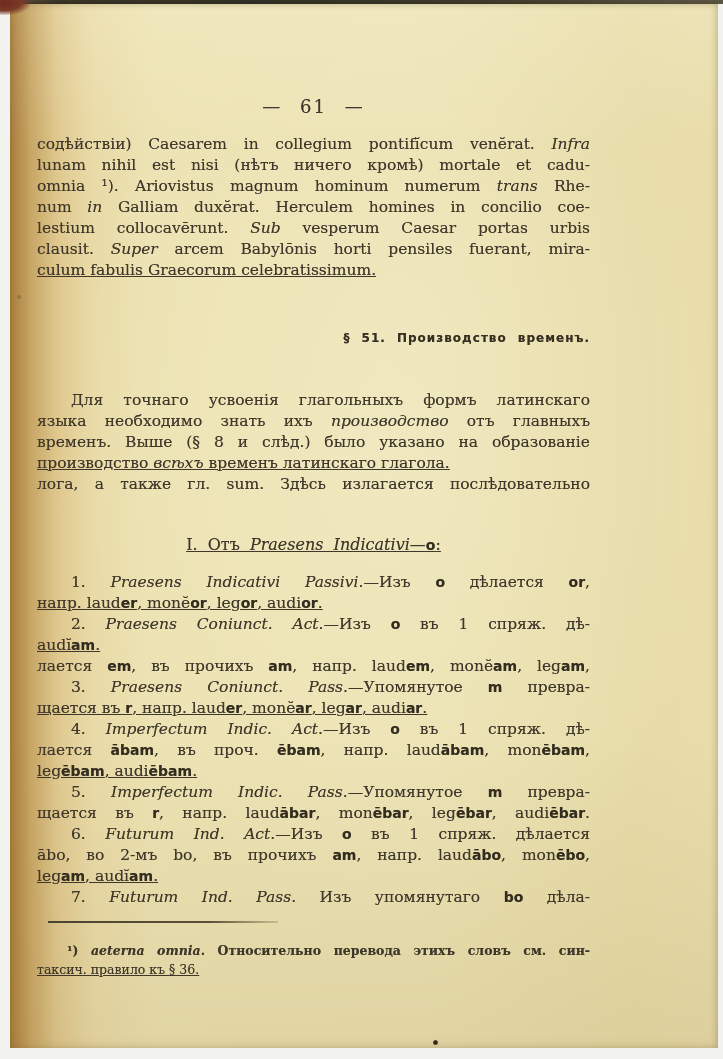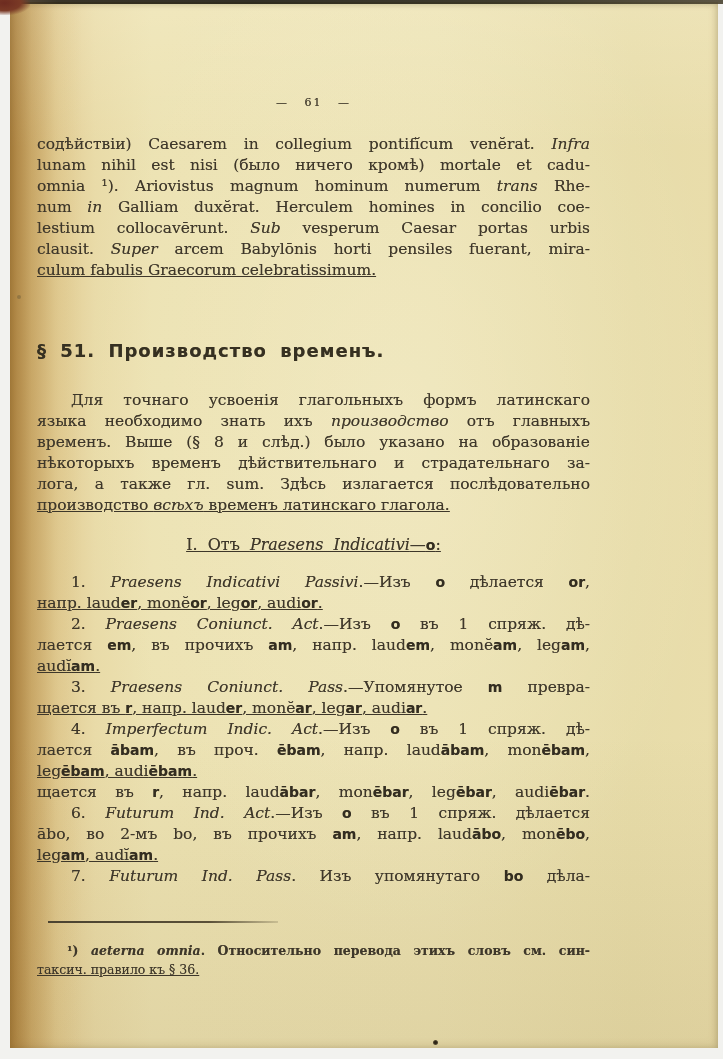--- a/index.html
+++ b/index.html
@@ -49,25 +49,25 @@
   }
 
   
   .content{
     position:absolute;left:37px;top:0;width:553px;
     color:#3e372a;
     font-size:15.5px;
     text-shadow:0 0 .6px rgba(62,55,42,.55);
   }
   .block{position:absolute;left:0;width:553px;}
-  .page-num{top:96px;text-align:center;font-size:11px;letter-spacing:2px;word-spacing:10px;}
+  .page-num{top:96px;text-align:center;font-size:18px;letter-spacing:2px;word-spacing:10px;}
   .para-a{top:134px;}
   .sect-head{
-    top:340px;text-align:left;
-    font-family:"DejaVu Sans", sans-serif;font-weight:700;font-size:18px;
+    top:331px;text-align:right;
+    font-family:"DejaVu Sans", sans-serif;font-weight:700;font-size:12px;
     letter-spacing:1px;word-spacing:6px;color:#363021;
   }
   .para-b{top:390px;}
   .sub-head{top:534px;font-size:16px;word-spacing:5px;}
   .items{top:572px;}
   .footnote-rule{
     position:absolute;left:11px;top:921px;width:230px;height:2px;
     background:linear-gradient(90deg,#4b4331 0%,#5a5038 70%,rgba(90,80,56,.2) 100%);
   }
   .footnote{top:941px;font-size:12.5px;}
@@ -99,63 +99,63 @@
   <div class="top-edge"></div>
   <div class="corner-stain"></div>
   <div class="margin-speck"></div>
   <div class="ink-dot"></div>
 
   <div class="content">
     <div class="block page-num">— 61 —</div>
 
     <div class="block para-a">
         <div class="line jl"><span class="seg-n">содѣйствіи) Caesarem in collegium pontifĭcum venĕrat. </span><span class="seg-i">Infra</span></div>
-        <div class="line jl"><span class="seg-n">lunam nihil est nisi (было ничего кромѣ) mortale et cadu-</span></div>
+        <div class="line jl"><span class="seg-n">lunam nihil est nisi (нѣтъ ничего кромѣ) mortale et cadu-</span></div>
         <div class="line jl"><span class="seg-n">omnia ¹). Ariovistus magnum hominum numerum </span><span class="seg-i">trans</span><span class="seg-n"> Rhe-</span></div>
         <div class="line jl"><span class="seg-n">num </span><span class="seg-i">in</span><span class="seg-n"> Galliam duxĕrat. Herculem homines in concilio coe-</span></div>
         <div class="line jl"><span class="seg-n">lestium collocavērunt. </span><span class="seg-i">Sub</span><span class="seg-n"> vesperum Caesar portas urbis</span></div>
         <div class="line jl"><span class="seg-n">clausit. </span><span class="seg-i">Super</span><span class="seg-n"> arcem Babylōnis horti pensiles fuerant, mira-</span></div>
         <div class="line ll"><span class="seg-n">culum fabulis Graecorum celebratissimum.</span></div>
       </div>
 
     <div class="block sect-head">§ 51. Производство временъ.</div>
 
     <div class="block para-b">
         <div class="line jl in"><span class="seg-n">Для точнаго усвоенія глагольныхъ формъ латинскаго</span></div>
         <div class="line jl"><span class="seg-n">языка необходимо знать ихъ </span><span class="seg-i">производство</span><span class="seg-n"> отъ главныхъ</span></div>
         <div class="line jl"><span class="seg-n">временъ. Выше (§ 8 и слѣд.) было указано на образованіе</span></div>
-        <div class="line jl"><span class="seg-n">нѣкоторыхъ временъ дѣйствительнаго и страдательнаго за-</span></div>
+        <div class="line ll"><span class="seg-n">производство </span><span class="seg-i">всѣхъ</span><span class="seg-n"> временъ латинскаго глагола.</span></div>
         <div class="line jl"><span class="seg-n">лога, а также гл. sum. Здѣсь излагается послѣдовательно</span></div>
-        <div class="line ll"><span class="seg-n">производство </span><span class="seg-i">всѣхъ</span><span class="seg-n"> временъ латинскаго глагола.</span></div>
       </div>
 
     <div class="block sub-head">
         <div class="line ll cl"><span class="seg-n">I. Отъ </span><span class="seg-i">Praesens Indicativi</span><span class="seg-n">—</span><span class="seg-b">o</span><span class="seg-n">:</span></div>
       </div>
 
     <div class="block items">
       <div>
           <div class="line jl in"><span class="seg-n">1. </span><span class="seg-i">Praesens Indicativi Passivi</span><span class="seg-n">.—Изъ </span><span class="seg-b">o</span><span class="seg-n"> дѣлается </span><span class="seg-b">or</span><span class="seg-n">,</span></div>
           <div class="line ll"><span class="seg-n">напр. laud</span><span class="seg-b">er</span><span class="seg-n">, monĕ</span><span class="seg-b">or</span><span class="seg-n">, leg</span><span class="seg-b">or</span><span class="seg-n">, audi</span><span class="seg-b">or</span><span class="seg-n">.</span></div>
         </div>
       <div>
           <div class="line jl in"><span class="seg-n">2. </span><span class="seg-i">Praesens Coniunct. Act</span><span class="seg-n">.—Изъ </span><span class="seg-b">o</span><span class="seg-n"> въ 1 спряж. дѣ-</span></div>
+          <div class="line ll"><span class="seg-n">audĭ</span><span class="seg-b">am</span><span class="seg-n">.</span></div>
           <div class="line jl"><span class="seg-n">лается </span><span class="seg-b">em</span><span class="seg-n">, въ прочихъ </span><span class="seg-b">am</span><span class="seg-n">, напр. laud</span><span class="seg-b">em</span><span class="seg-n">, monĕ</span><span class="seg-b">am</span><span class="seg-n">, leg</span><span class="seg-b">am</span><span class="seg-n">,</span></div>
-          <div class="line ll"><span class="seg-n">audĭ</span><span class="seg-b">am</span><span class="seg-n">.</span></div>
         </div>
       <div>
           <div class="line jl in"><span class="seg-n">3. </span><span class="seg-i">Praesens Coniunct. Pass</span><span class="seg-n">.—Упомянутое </span><span class="seg-b">m</span><span class="seg-n"> превра-</span></div>
           <div class="line ll"><span class="seg-n">щается въ </span><span class="seg-b">r</span><span class="seg-n">, напр. laud</span><span class="seg-b">er</span><span class="seg-n">, monĕ</span><span class="seg-b">ar</span><span class="seg-n">, leg</span><span class="seg-b">ar</span><span class="seg-n">, audi</span><span class="seg-b">ar</span><span class="seg-n">.</span></div>
         </div>
       <div>
           <div class="line jl in"><span class="seg-n">4. </span><span class="seg-i">Imperfectum Indic. Act</span><span class="seg-n">.—Изъ </span><span class="seg-b">o</span><span class="seg-n"> въ 1 спряж. дѣ-</span></div>
           <div class="line jl"><span class="seg-n">лается </span><span class="seg-b">ābam</span><span class="seg-n">, въ проч. </span><span class="seg-b">ēbam</span><span class="seg-n">, напр. laud</span><span class="seg-b">ābam</span><span class="seg-n">, mon</span><span class="seg-b">ēbam</span><span class="seg-n">,</span></div>
           <div class="line ll"><span class="seg-n">leg</span><span class="seg-b">ēbam</span><span class="seg-n">, audi</span><span class="seg-b">ēbam</span><span class="seg-n">.</span></div>
         </div>
       <div>
+          <div class="line jl in"><span class="seg-n">5. </span><span class="seg-i">Imperfectum Indic. Pass</span><span class="seg-n">.—Упомянутое </span><span class="seg-b">m</span><span class="seg-n"> превра-</span></div>
           <div class="line jl"><span class="seg-n">щается въ </span><span class="seg-b">r</span><span class="seg-n">, напр. laud</span><span class="seg-b">ābar</span><span class="seg-n">, mon</span><span class="seg-b">ēbar</span><span class="seg-n">, leg</span><span class="seg-b">ēbar</span><span class="seg-n">, audi</span><span class="seg-b">ēbar</span><span class="seg-n">.</span></div>
         </div>
       <div>
           <div class="line jl in"><span class="seg-n">6. </span><span class="seg-i">Futurum Ind. Act</span><span class="seg-n">.—Изъ </span><span class="seg-b">o</span><span class="seg-n"> въ 1 спряж. дѣлается</span></div>
           <div class="line jl"><span class="seg-n">ābo, во 2-мъ bo, въ прочихъ </span><span class="seg-b">am</span><span class="seg-n">, напр. laud</span><span class="seg-b">ābo</span><span class="seg-n">, mon</span><span class="seg-b">ēbo</span><span class="seg-n">,</span></div>
           <div class="line ll"><span class="seg-n">leg</span><span class="seg-b">am</span><span class="seg-n">, audĭ</span><span class="seg-b">am</span><span class="seg-n">.</span></div>
         </div>
       <div>
           <div class="line jl in"><span class="seg-n">7. </span><span class="seg-i">Futurum Ind. Pass</span><span class="seg-n">. Изъ упомянутаго </span><span class="seg-b">bo</span><span class="seg-n"> дѣла-</span></div>
         </div>

